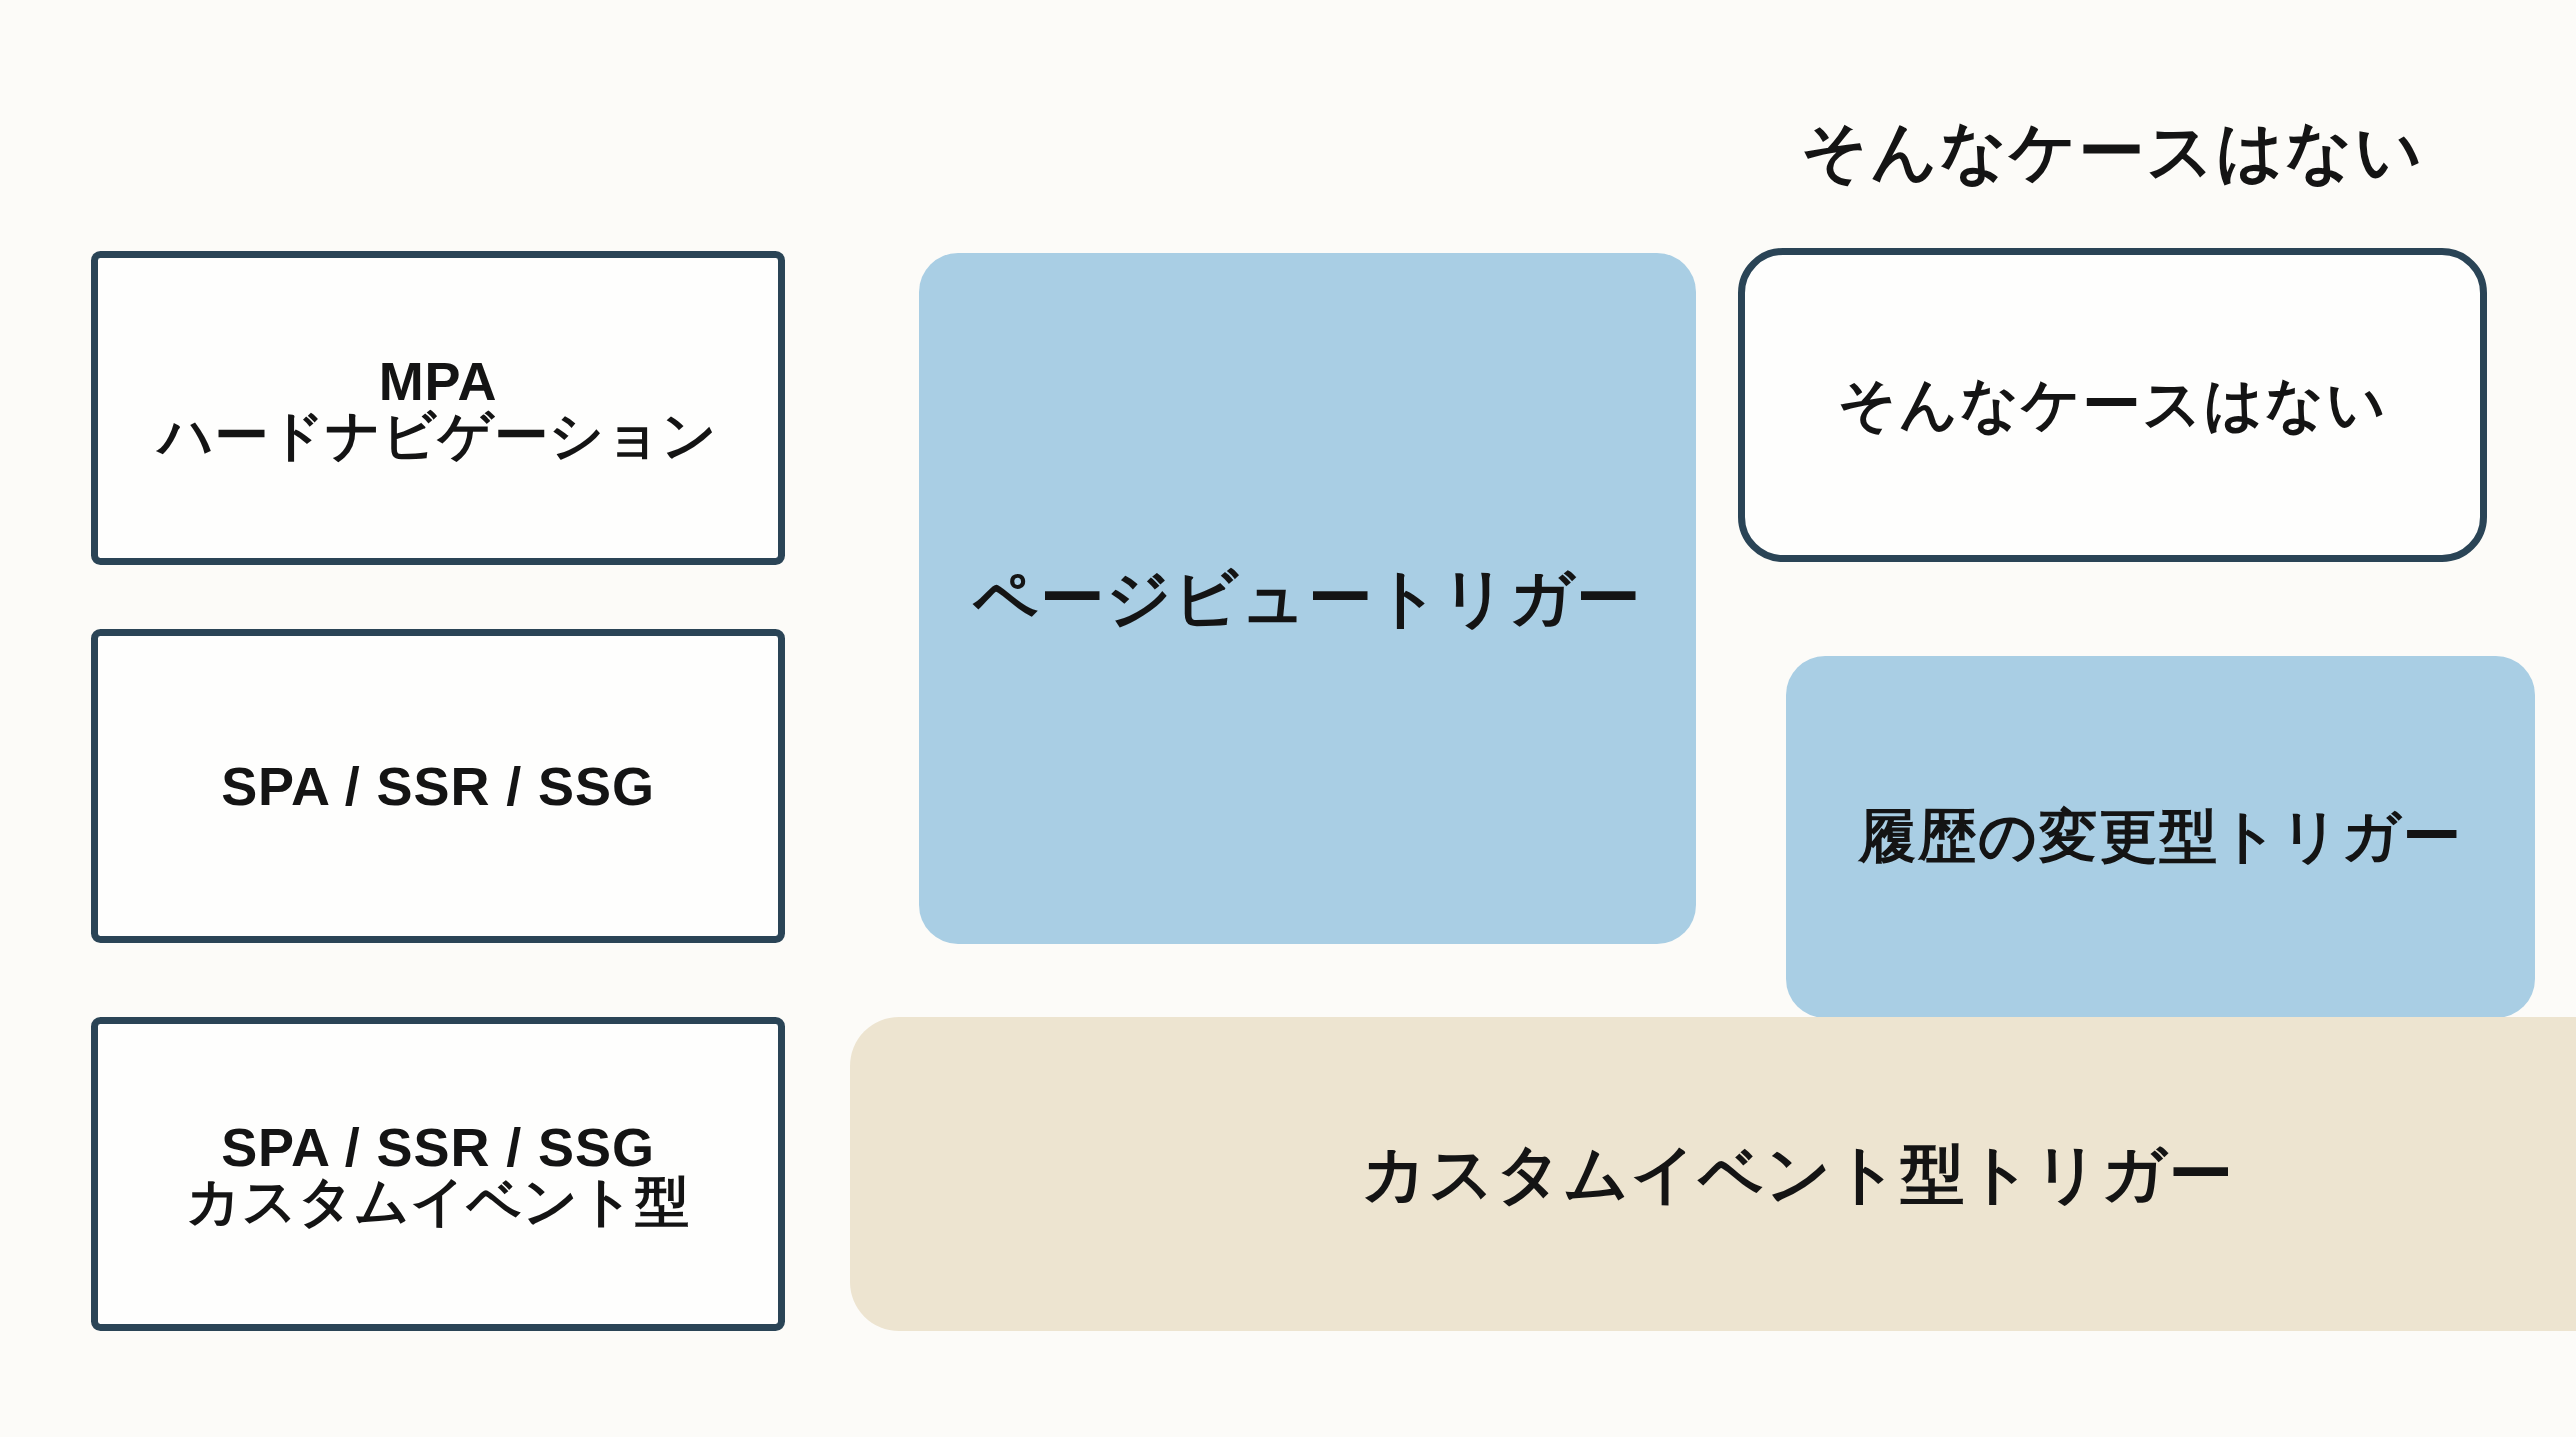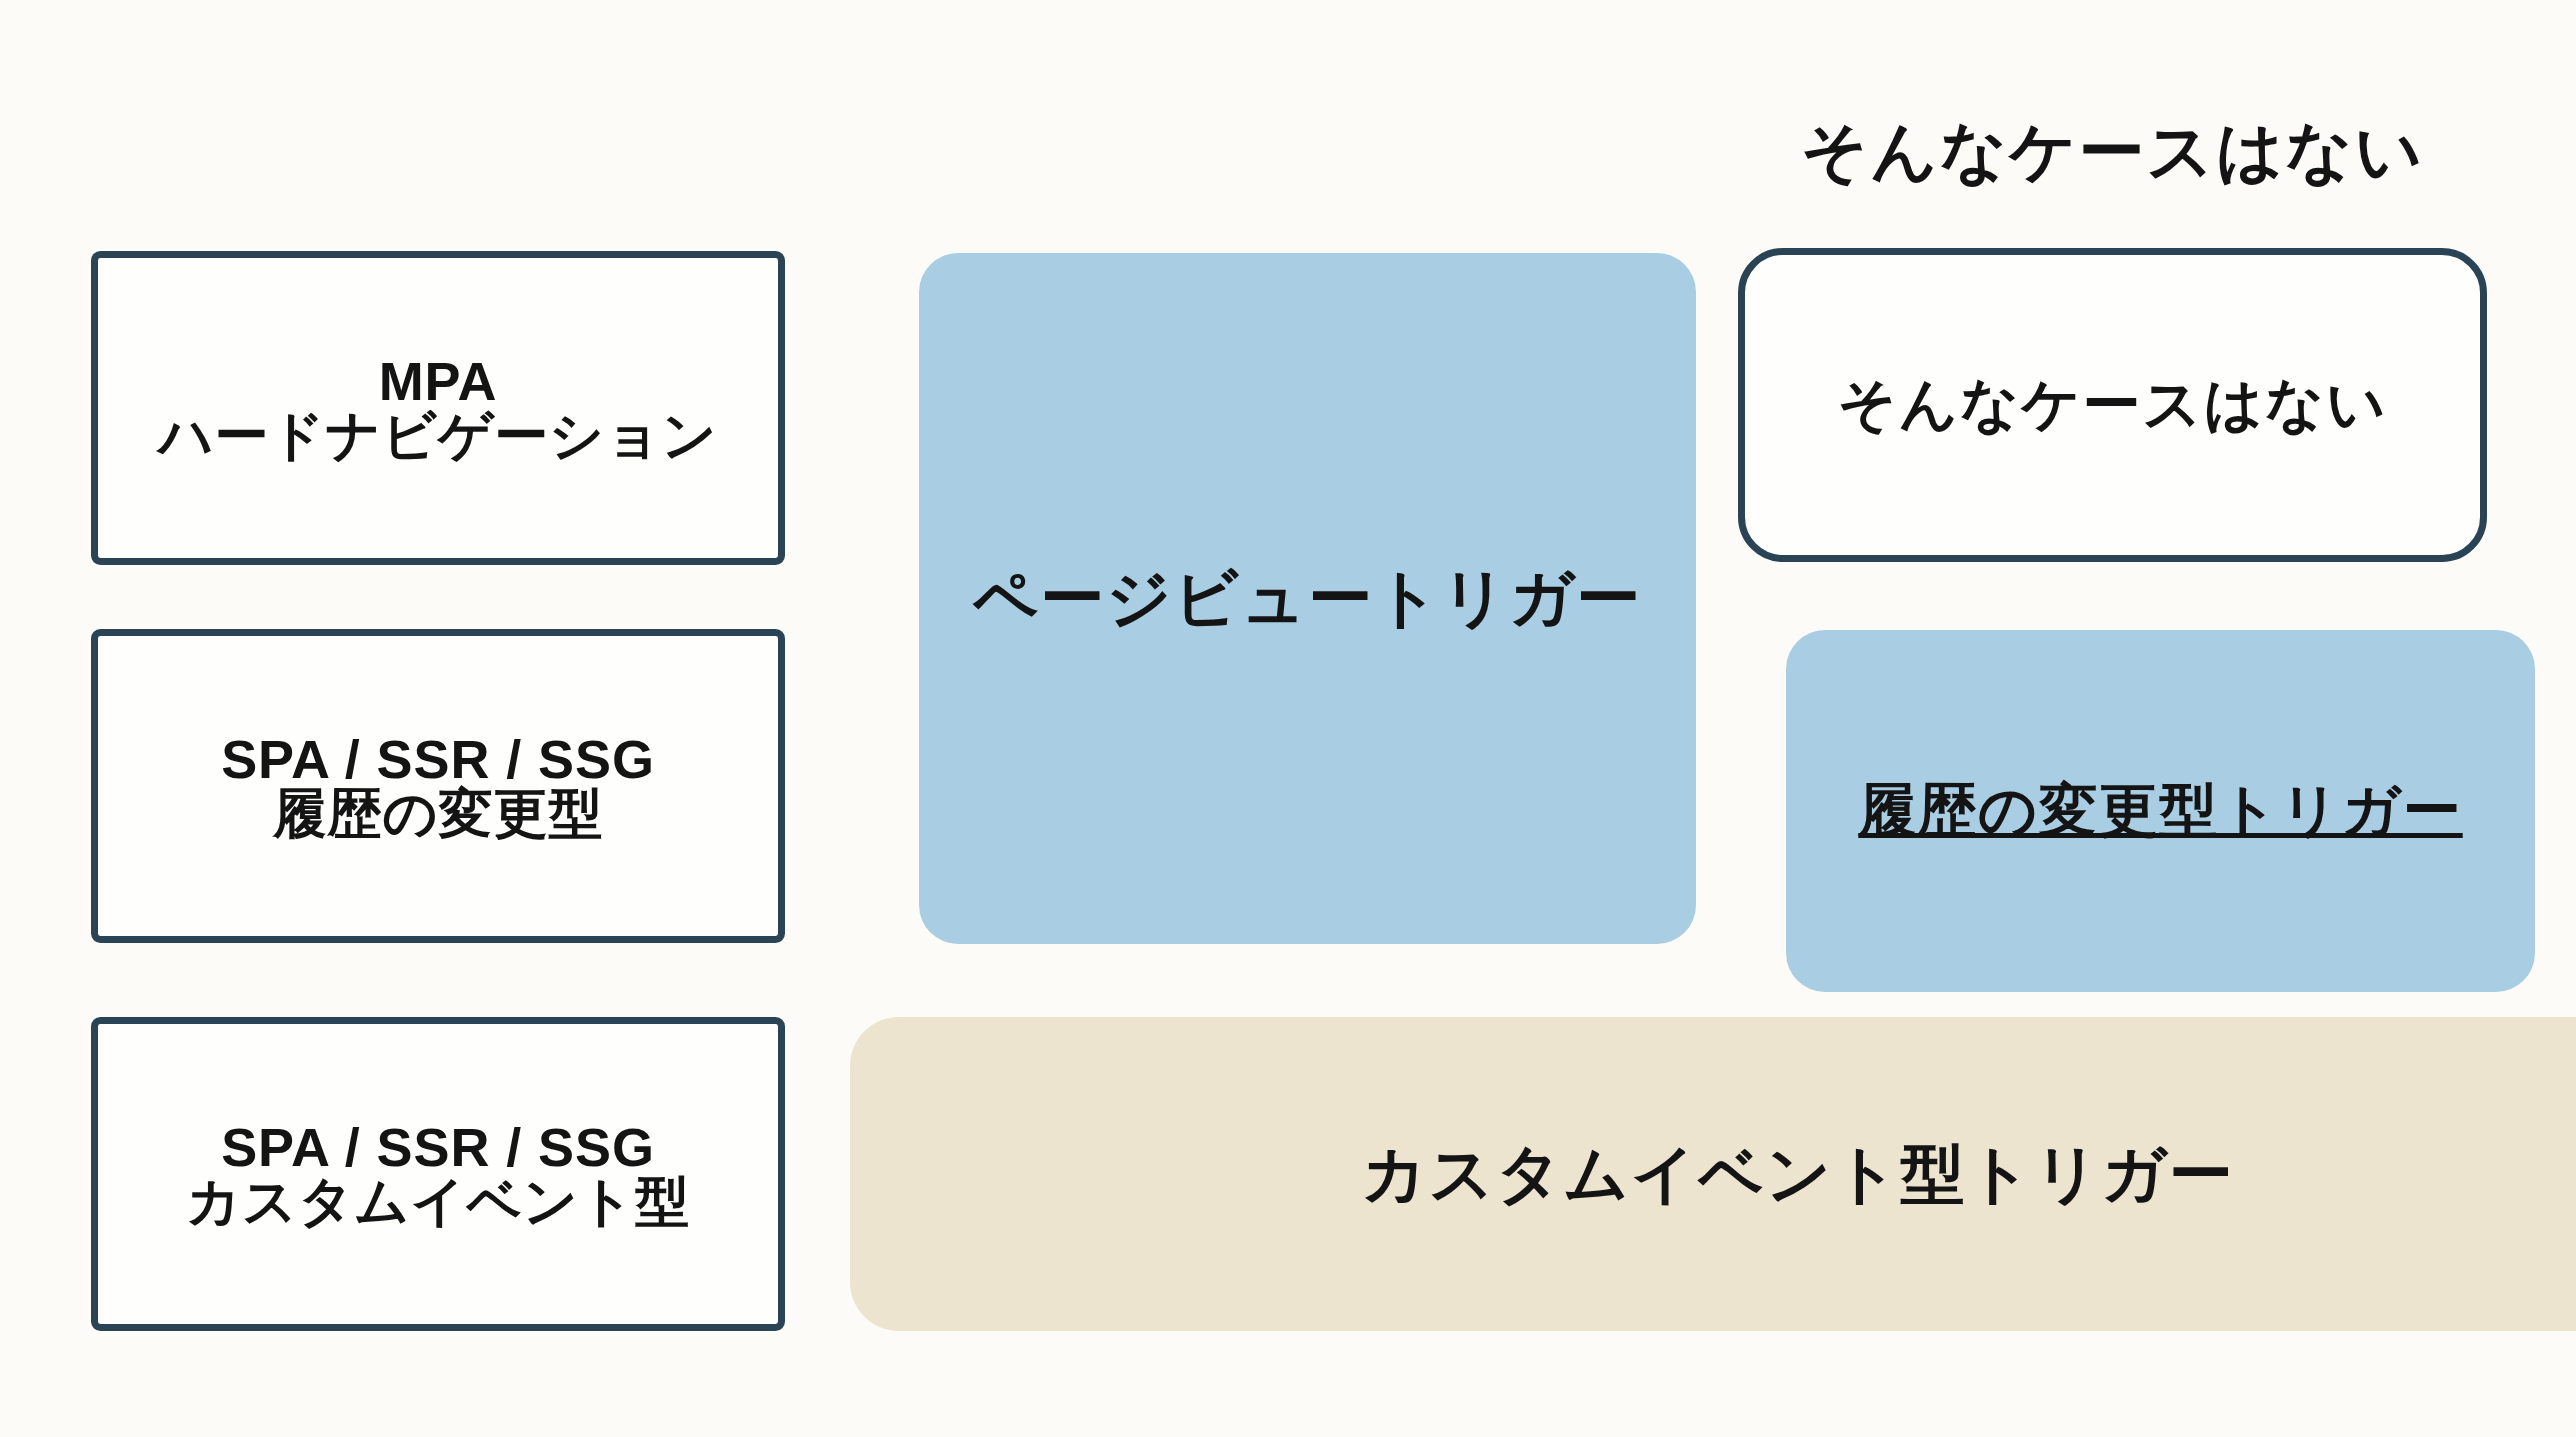--- a/index.html
+++ b/index.html
@@ -81,37 +81,36 @@
 
   <div class="abs col-header" style="left:1738px; top:105px; width:749px; height:94px;">そんなケースはない</div>
 
   <div class="abs outlined-box" style="left:91px; top:251px; width:694px; height:314px;">
     <div class="row-label-line1">MPA</div>
     <div class="row-label-line2">ハードナビゲーション</div>
   </div>
 
   <div class="abs outlined-box" style="left:91px; top:629px; width:694px; height:314px;">
     <div class="row-label-line1">SPA / SSR / SSG</div>
-    <div class="row-label-line2">履歴の変更型</div>
   </div>
 
   <div class="abs outlined-box" style="left:91px; top:1017px; width:694px; height:314px;">
     <div class="row-label-line1">SPA / SSR / SSG</div>
     <div class="row-label-line2">カスタムイベント型</div>
   </div>
 
   <div class="abs fill-blue" style="left:871px; top:253px; width:777px; height:691px;">
     <div class="cell-label-lg">ページビュートリガー</div>
   </div>
 
   <div class="abs outlined-box rounded" style="left:1738px; top:248px; width:749px; height:314px;">
     <div class="cell-label-md">そんなケースはない</div>
   </div>
 
-  <div class="abs fill-blue" style="left:1738px; top:630px; width:749px; height:362px;text-decoration:underline;">
+  <div class="abs fill-blue" style="left:1738px; top:656px; width:749px; height:362px;">
     <div class="cell-label-md">履歴の変更型トリガー</div>
   </div>
 
   <div class="abs fill-beige" style="left:850px; top:1017px; width:1896px; height:314px;">
     <div class="cell-label-lg">カスタムイベント型トリガー</div>
   </div>
 
 </div>
 
 

